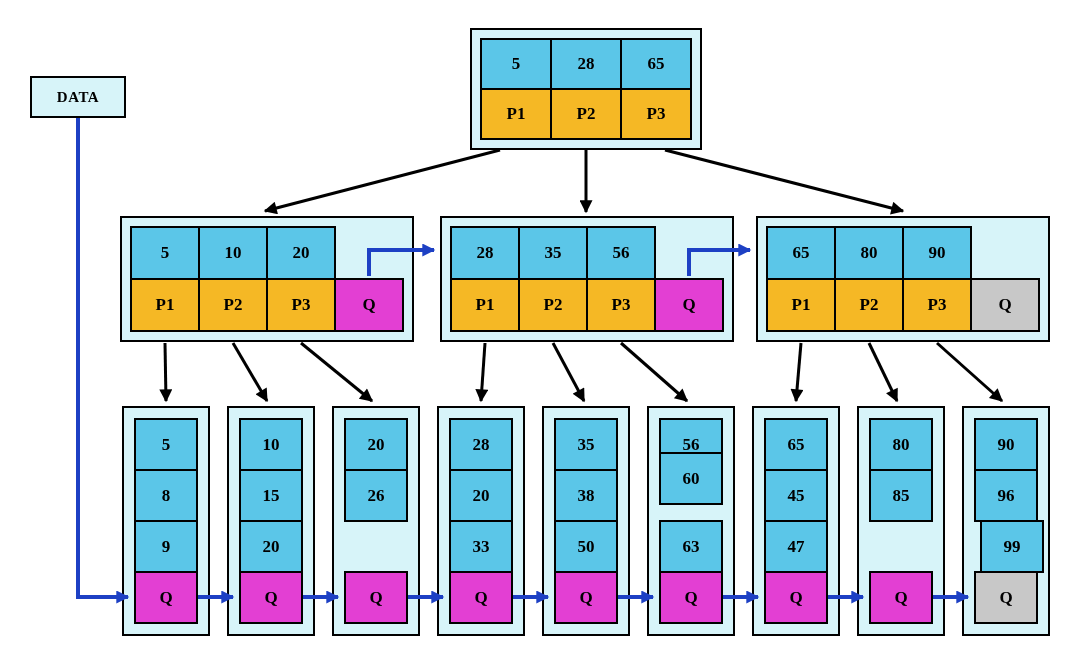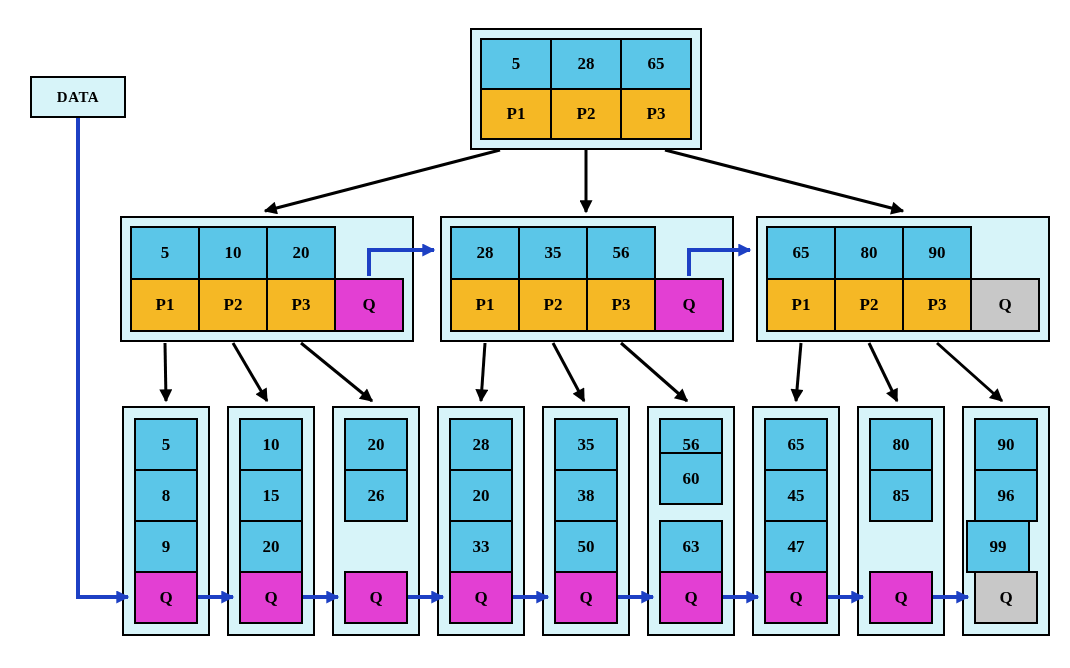--- a/index.html
+++ b/index.html
@@ -175,21 +175,21 @@
     <div class="cell q linked" style="left:10px;top:163px">Q</div>
   </div>
   <div class="node leaf-node" style="left:857px">
     <div class="cell key" style="left:10px;top:10px">80</div>
     <div class="cell key" style="left:10px;top:61px">85</div>
     <div class="cell q linked" style="left:10px;top:163px">Q</div>
   </div>
   <div class="node leaf-node" style="left:962px">
     <div class="cell key" style="left:10px;top:10px">90</div>
     <div class="cell key" style="left:10px;top:61px">96</div>
-    <div class="cell key" style="left:2px;top:112px">99</div>
+    <div class="cell key" style="left:16px;top:112px">99</div>
     <div class="cell q null" style="left:10px;top:163px">Q</div>
   </div>
 
   <svg class="arrow-layer" viewBox="0 0 1070 668">
     <defs>
       <marker id="head-black" viewBox="0 0 10 10" refX="9" refY="5" markerWidth="15" markerHeight="13" orient="auto" markerUnits="userSpaceOnUse">
         <path d="M0,0 L10,5 L0,10 Z" class="arrowhead-black"></path>
       </marker>
       <marker id="head-blue" viewBox="0 0 10 10" refX="9" refY="5" markerWidth="15" markerHeight="13" orient="auto" markerUnits="userSpaceOnUse">
         <path d="M0,0 L10,5 L0,10 Z" class="arrowhead-blue"></path>

